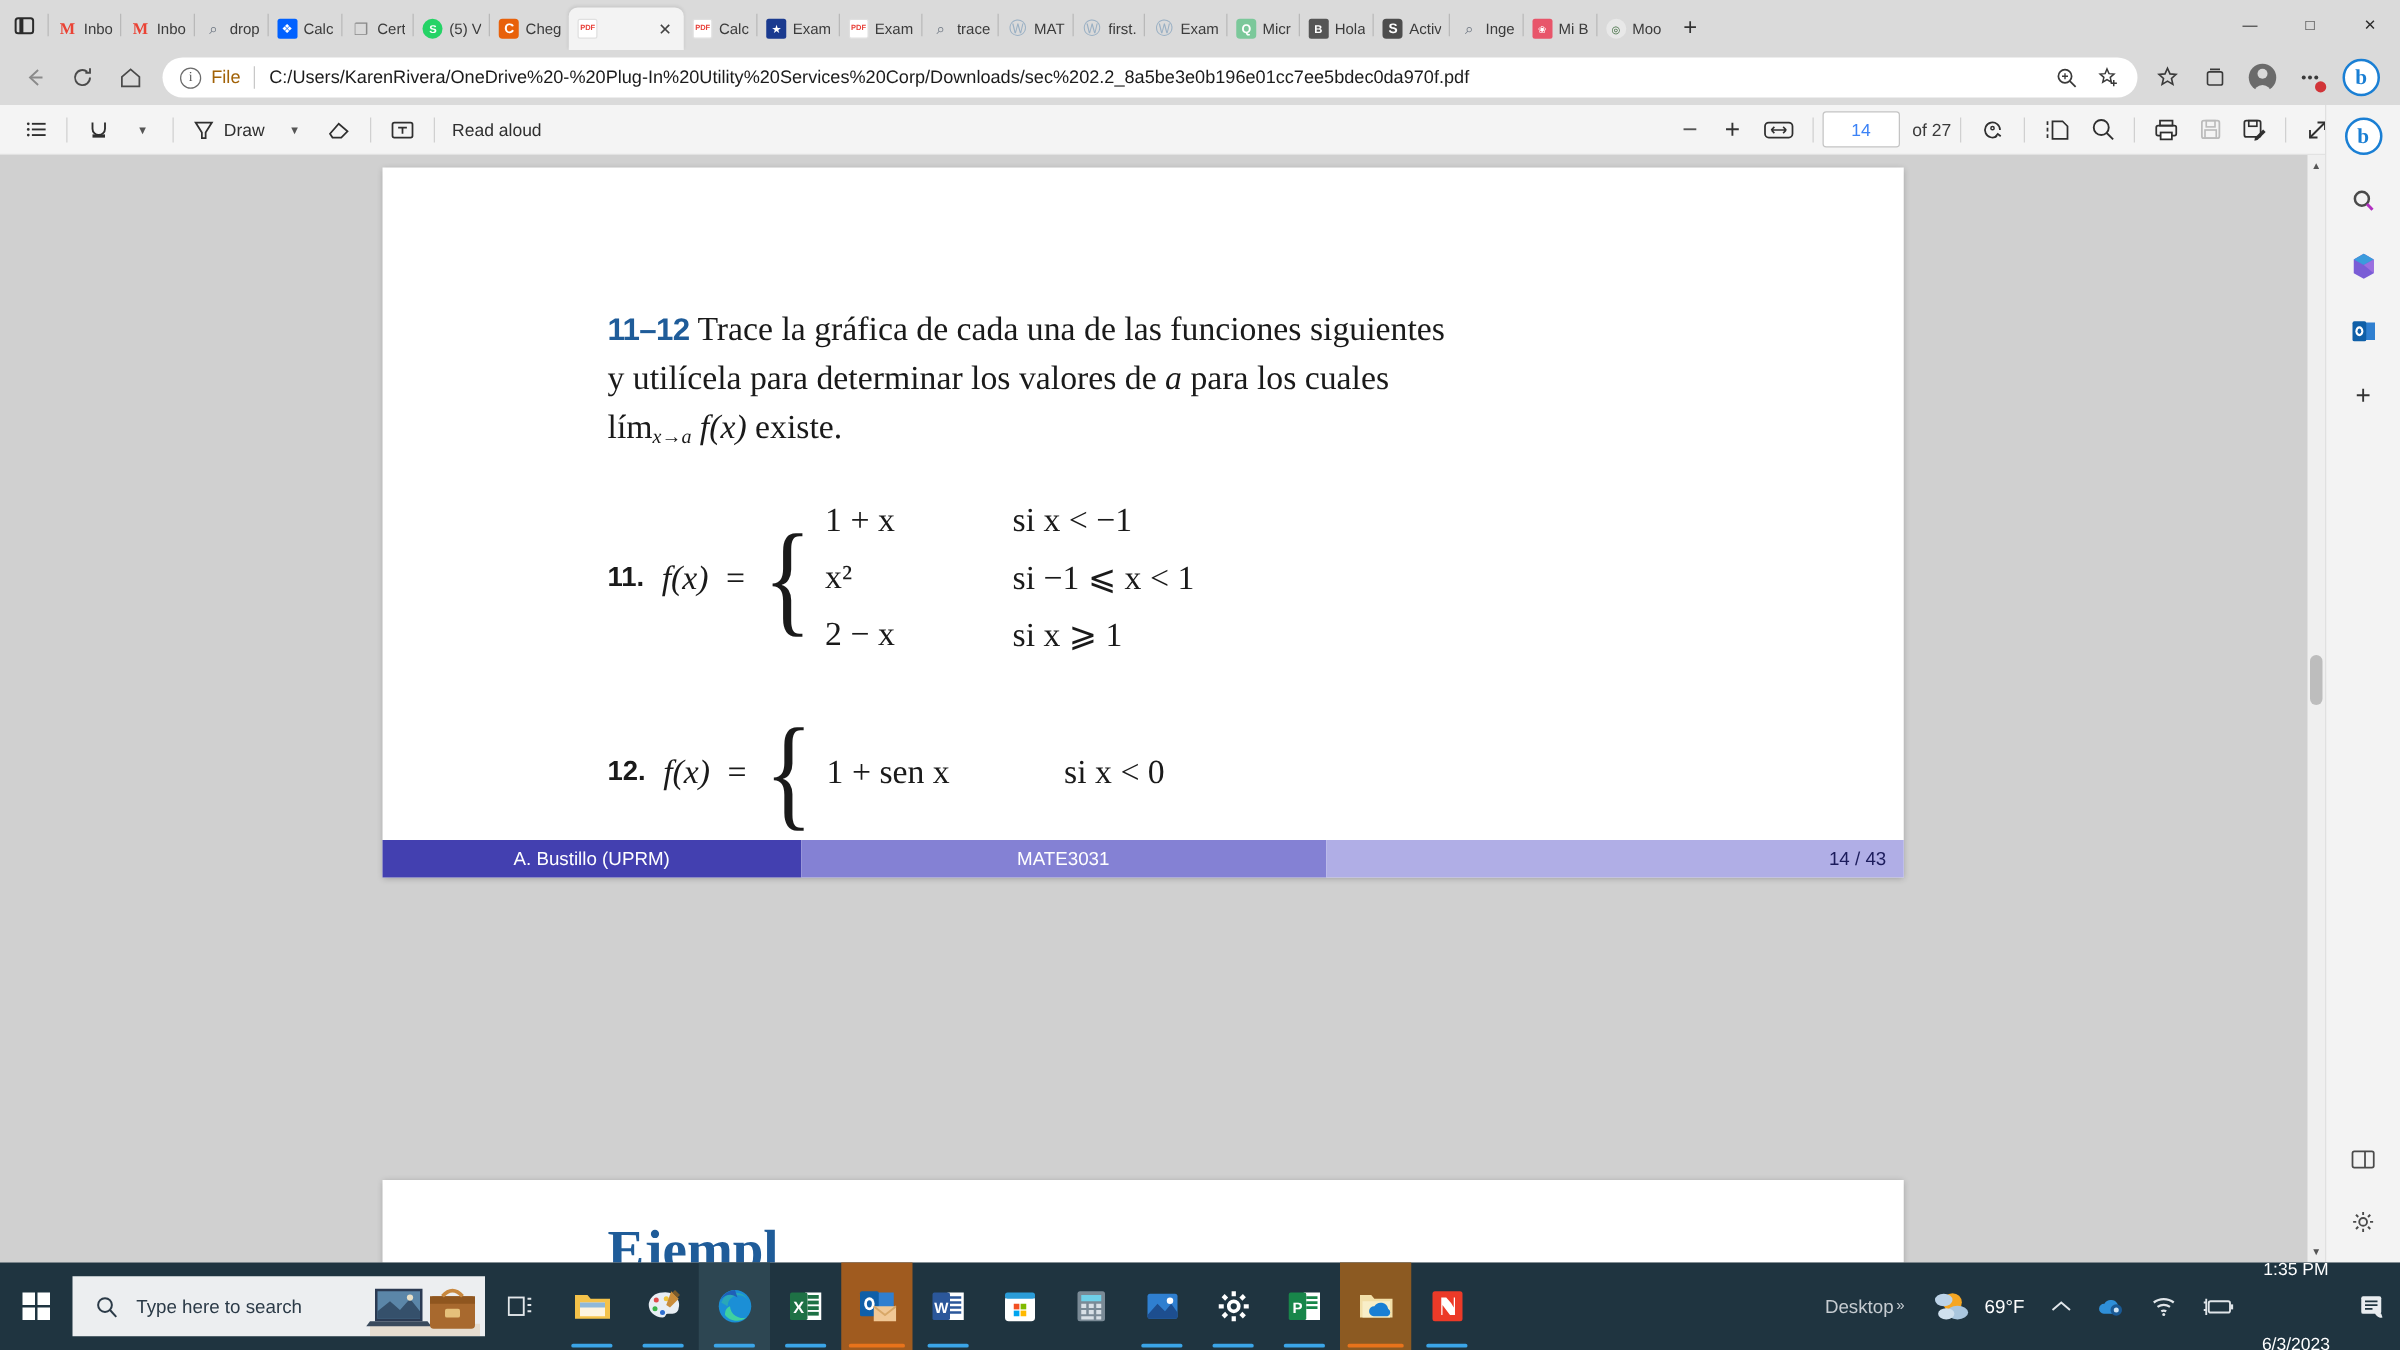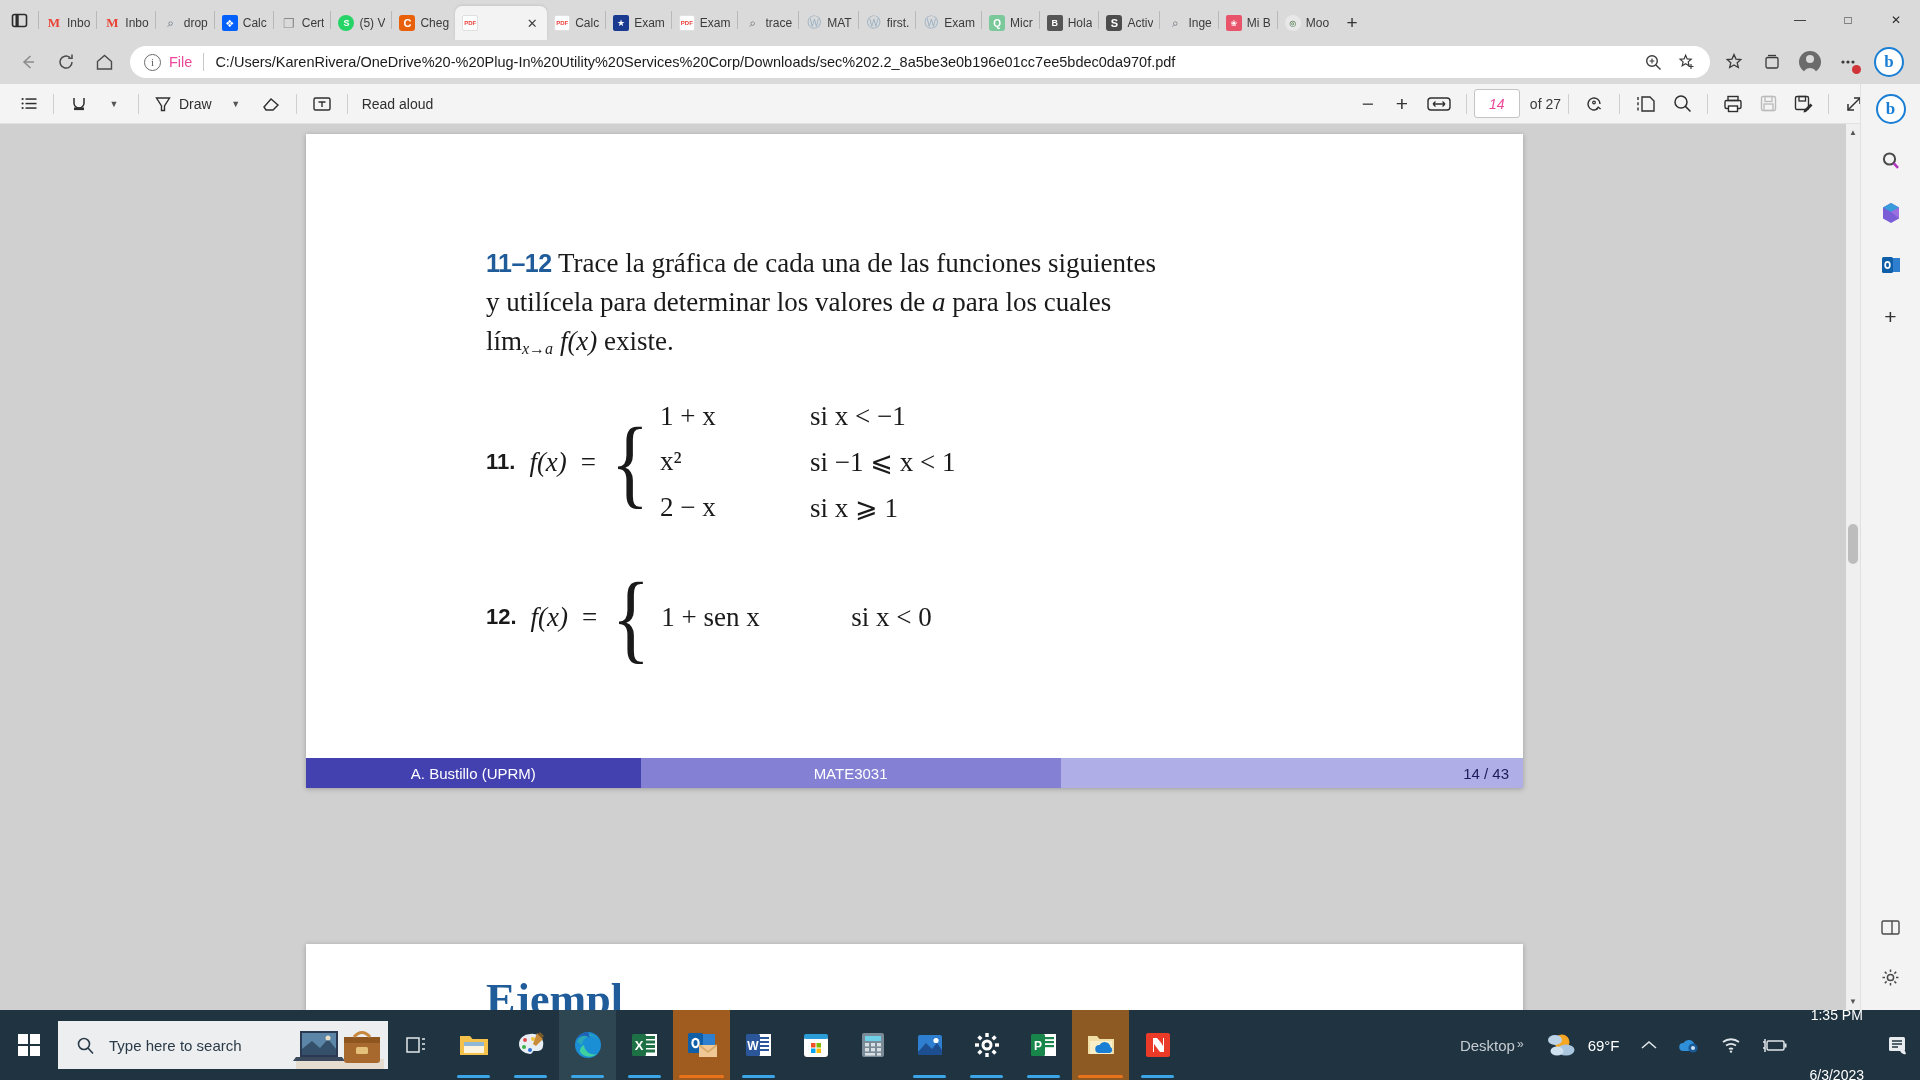--- a/index.html
+++ b/index.html
@@ -88,21 +88,21 @@
     flex: 1 1 auto; height: 32px; background: #fff; border-radius: 16px;
     display: flex; align-items: center; padding: 0 8px 0 14px; margin-left: 6px;
     min-width: 0;
   }
   .info-i {
     width: 17px; height: 17px; border: 1.3px solid #6b6b6b; border-radius: 50%;
     display:flex; align-items:center; justify-content:center;
     font-size: 11px; font-family: "Liberation Serif", serif; color:#5a5a5a;
     flex: 0 0 17px;
   }
-  .file-label { font-size: 14.5px; color:#ec4899; margin-left: 8px; flex:0 0 auto;}
+  .file-label { font-size: 14.5px; color:#a16207; margin-left: 8px; flex:0 0 auto;}
   .omni-div { width:1px; height:18px; background:#c8c8c8; margin:0 11px; flex:0 0 auto;}
   .url { font-size: 14.5px; color:#1b1b1b; white-space:nowrap; overflow:hidden;
          flex:1 1 auto; min-width:0; }
   .omni-right { display:flex; align-items:center; gap:4px; flex:0 0 auto; }
   .omni-ibtn { width:30px; height:28px; display:flex; align-items:center; justify-content:center;
                color:#444; }
   .navright { display:flex; align-items:center; gap:2px; flex:0 0 auto; margin-left:4px;}
   .nr { width:36px; height:32px; display:flex; align-items:center; justify-content:center;
         color:#3c3c3c; position:relative;}
   .profile-circle { width:22px; height:22px; border-radius:50%; background:#6b6b6b;
@@ -122,33 +122,33 @@
   
   .pdfbar {
     position:absolute; top:84px; left:0; width:1920px; height:40px;
     background:#f4f4f4; border-bottom:1px solid #e2e2e2;
     display:flex; align-items:center; padding:0 12px;
   }
   .pb { height:30px; min-width:34px; padding:0 7px; display:flex; align-items:center;
         justify-content:center; gap:6px; color:#2f2f2f; font-size:14px; border-radius:4px;}
   .pb-sep { width:1px; height:20px; background:#d0d0d0; margin:0 7px; flex:0 0 auto;}
   .chev { font-size:9px; color:#555; }
-  .pgbox { width:46px; height:29px; border:1px solid #c4c4c4; background:#fff;
+  .pgbox { width:62px; height:29px; border:1px solid #c4c4c4; background:#fff;
            border-radius:3px; display:flex; align-items:center; justify-content:center;
-           font-size:14px; color:#ec4899;font-style:italic; }
+           font-size:14px; color:#3b82f6; }
   .oftext { font-size:14px; color:#3a3a3a; margin-left:10px;}
   .pdf-right { margin-left:auto; display:flex; align-items:center; }
 
   
   .content {
     position:absolute; top:124px; left:0; width:1920px; height:886px;
     background:#d0d0d0; overflow:hidden;
   }
   .page {
-    position:absolute; left:306px; top:10px; width:1217px; height:654px;
+    position:absolute; left:306px; top:10px; width:1217px; height:568px;
     background:#fff; box-shadow:0 1px 5px rgba(0,0,0,.25);
   }
   .pdf-body {
     position:absolute; left:180px; top:110px; width:900px;
     font-family:"Liberation Serif", serif; color:#1a1a1a;
   }
   .probhead { font-size:27px; line-height:1.44; }
   .probnum-blue { color:#1f5c99; font-weight:bold; font-family:"Liberation Sans",sans-serif;
                   font-size:25px; letter-spacing:-0.5px;}
   em.it { font-style:italic; }

